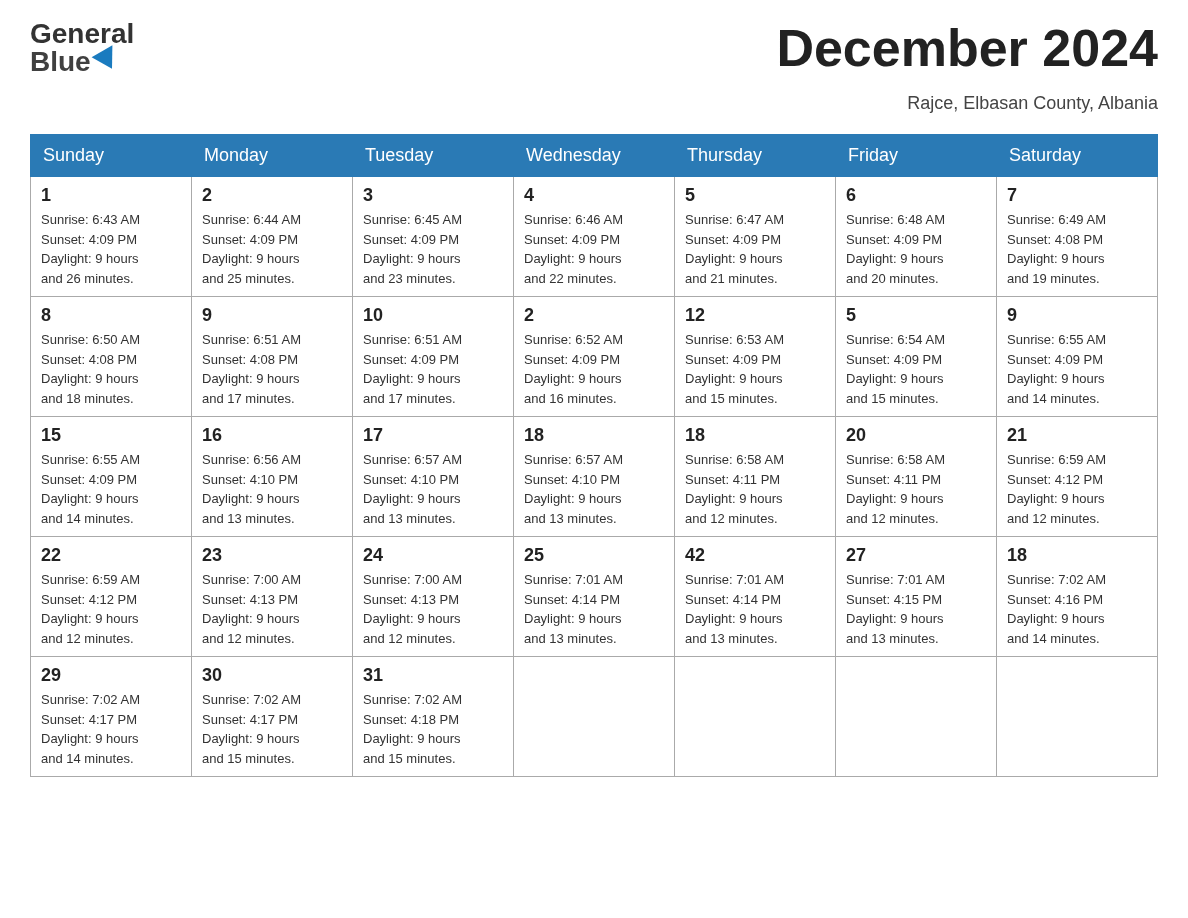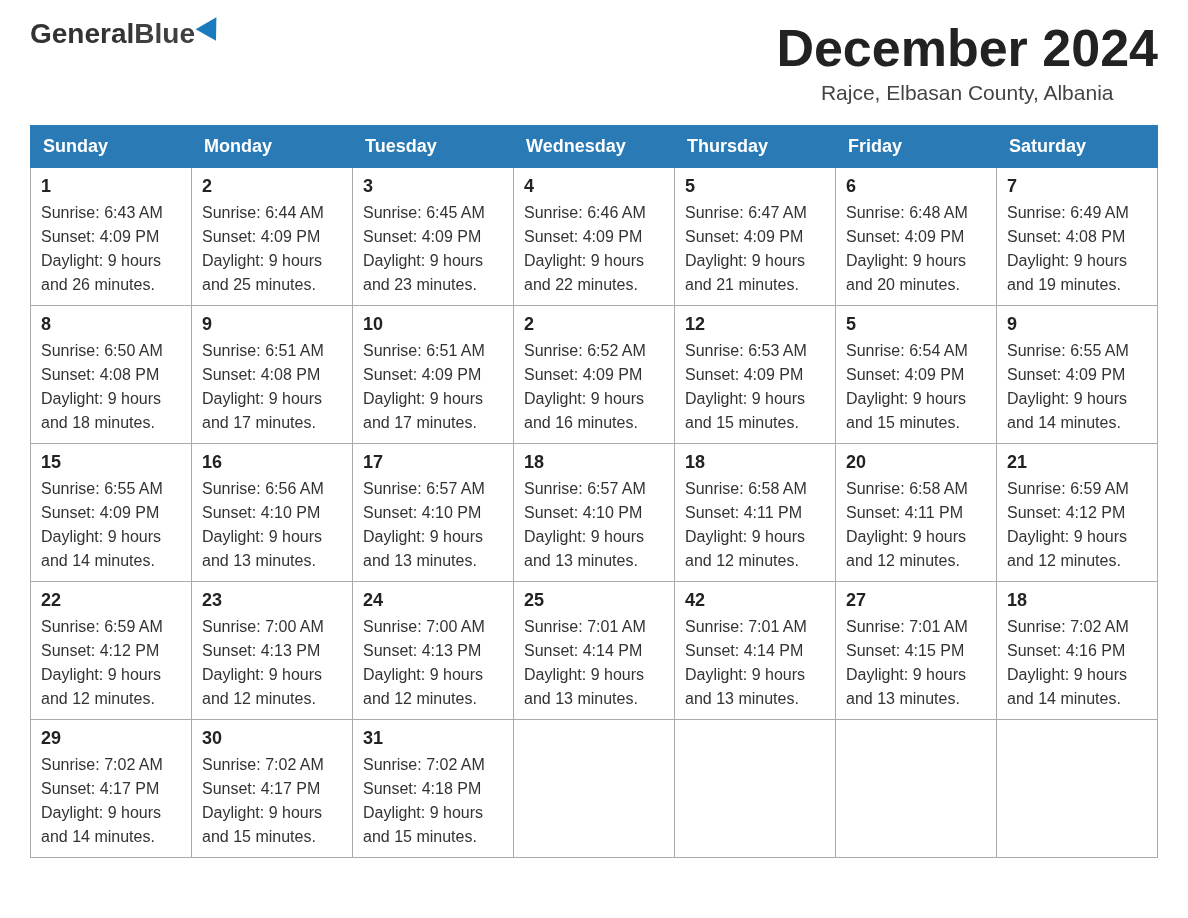--- a/index.html
+++ b/index.html
@@ -11,20 +11,21 @@
       padding: 20px 30px;
     }
     .header {
       display: flex;
       justify-content: space-between;
       align-items: flex-start;
       margin-bottom: 20px;
     }
     .logo {
       display: flex;
+      flex-direction: column;
       align-items: flex-start;
     }
     .logo-general {
       font-size: 28px;
       font-weight: bold;
       color: #333;
       line-height: 1;
     }
     .logo-blue {
       font-size: 28px;
@@ -38,62 +39,62 @@
       width: 0;
       height: 0;
       border-left: 12px solid transparent;
       border-right: 12px solid transparent;
       border-top: 20px solid #1a7bbf;
       margin-left: 4px;
       transform: rotate(-30deg);
       margin-top: -5px;
     }
     .title-section {
-      text-align: center;
+      text-align: right;
     }
     .month-title {
       font-size: 52px;
       font-weight: bold;
       color: #222;
       line-height: 1.1;
     }
     .location-title {
-      font-size: 21px;
+      font-size: 18px;
       color: #444;
-      margin-top: 4px;
+      margin-top: 16px;
     }
     table {
       width: 100%;
       border-collapse: collapse;
     }
     th {
       background-color: #2a7ab5;
       color: #ffffff;
       font-size: 18px;
-      font-weight: bold;
+      font-weight: normal;
       padding: 10px 12px;
       text-align: left;
       border: 1px solid #2a7ab5;
     }
     td {
       border: 1px solid #aaa;
       vertical-align: top;
       padding: 8px 10px;
       width: 14.28%;
       min-height: 100px;
     }
     .day-number {
       font-size: 18px;
       font-weight: bold;
       color: #222;
       display: block;
       margin-bottom: 4px;
     }
     .day-info {
-      font-size: 16px;
+      font-size: 13px;
       color: #333;
       line-height: 1.5;
     }
     tr td {
       background: #fff;
     }
     tr:nth-child(odd) td {
       background: #fff;
     }
     .empty-cell {

